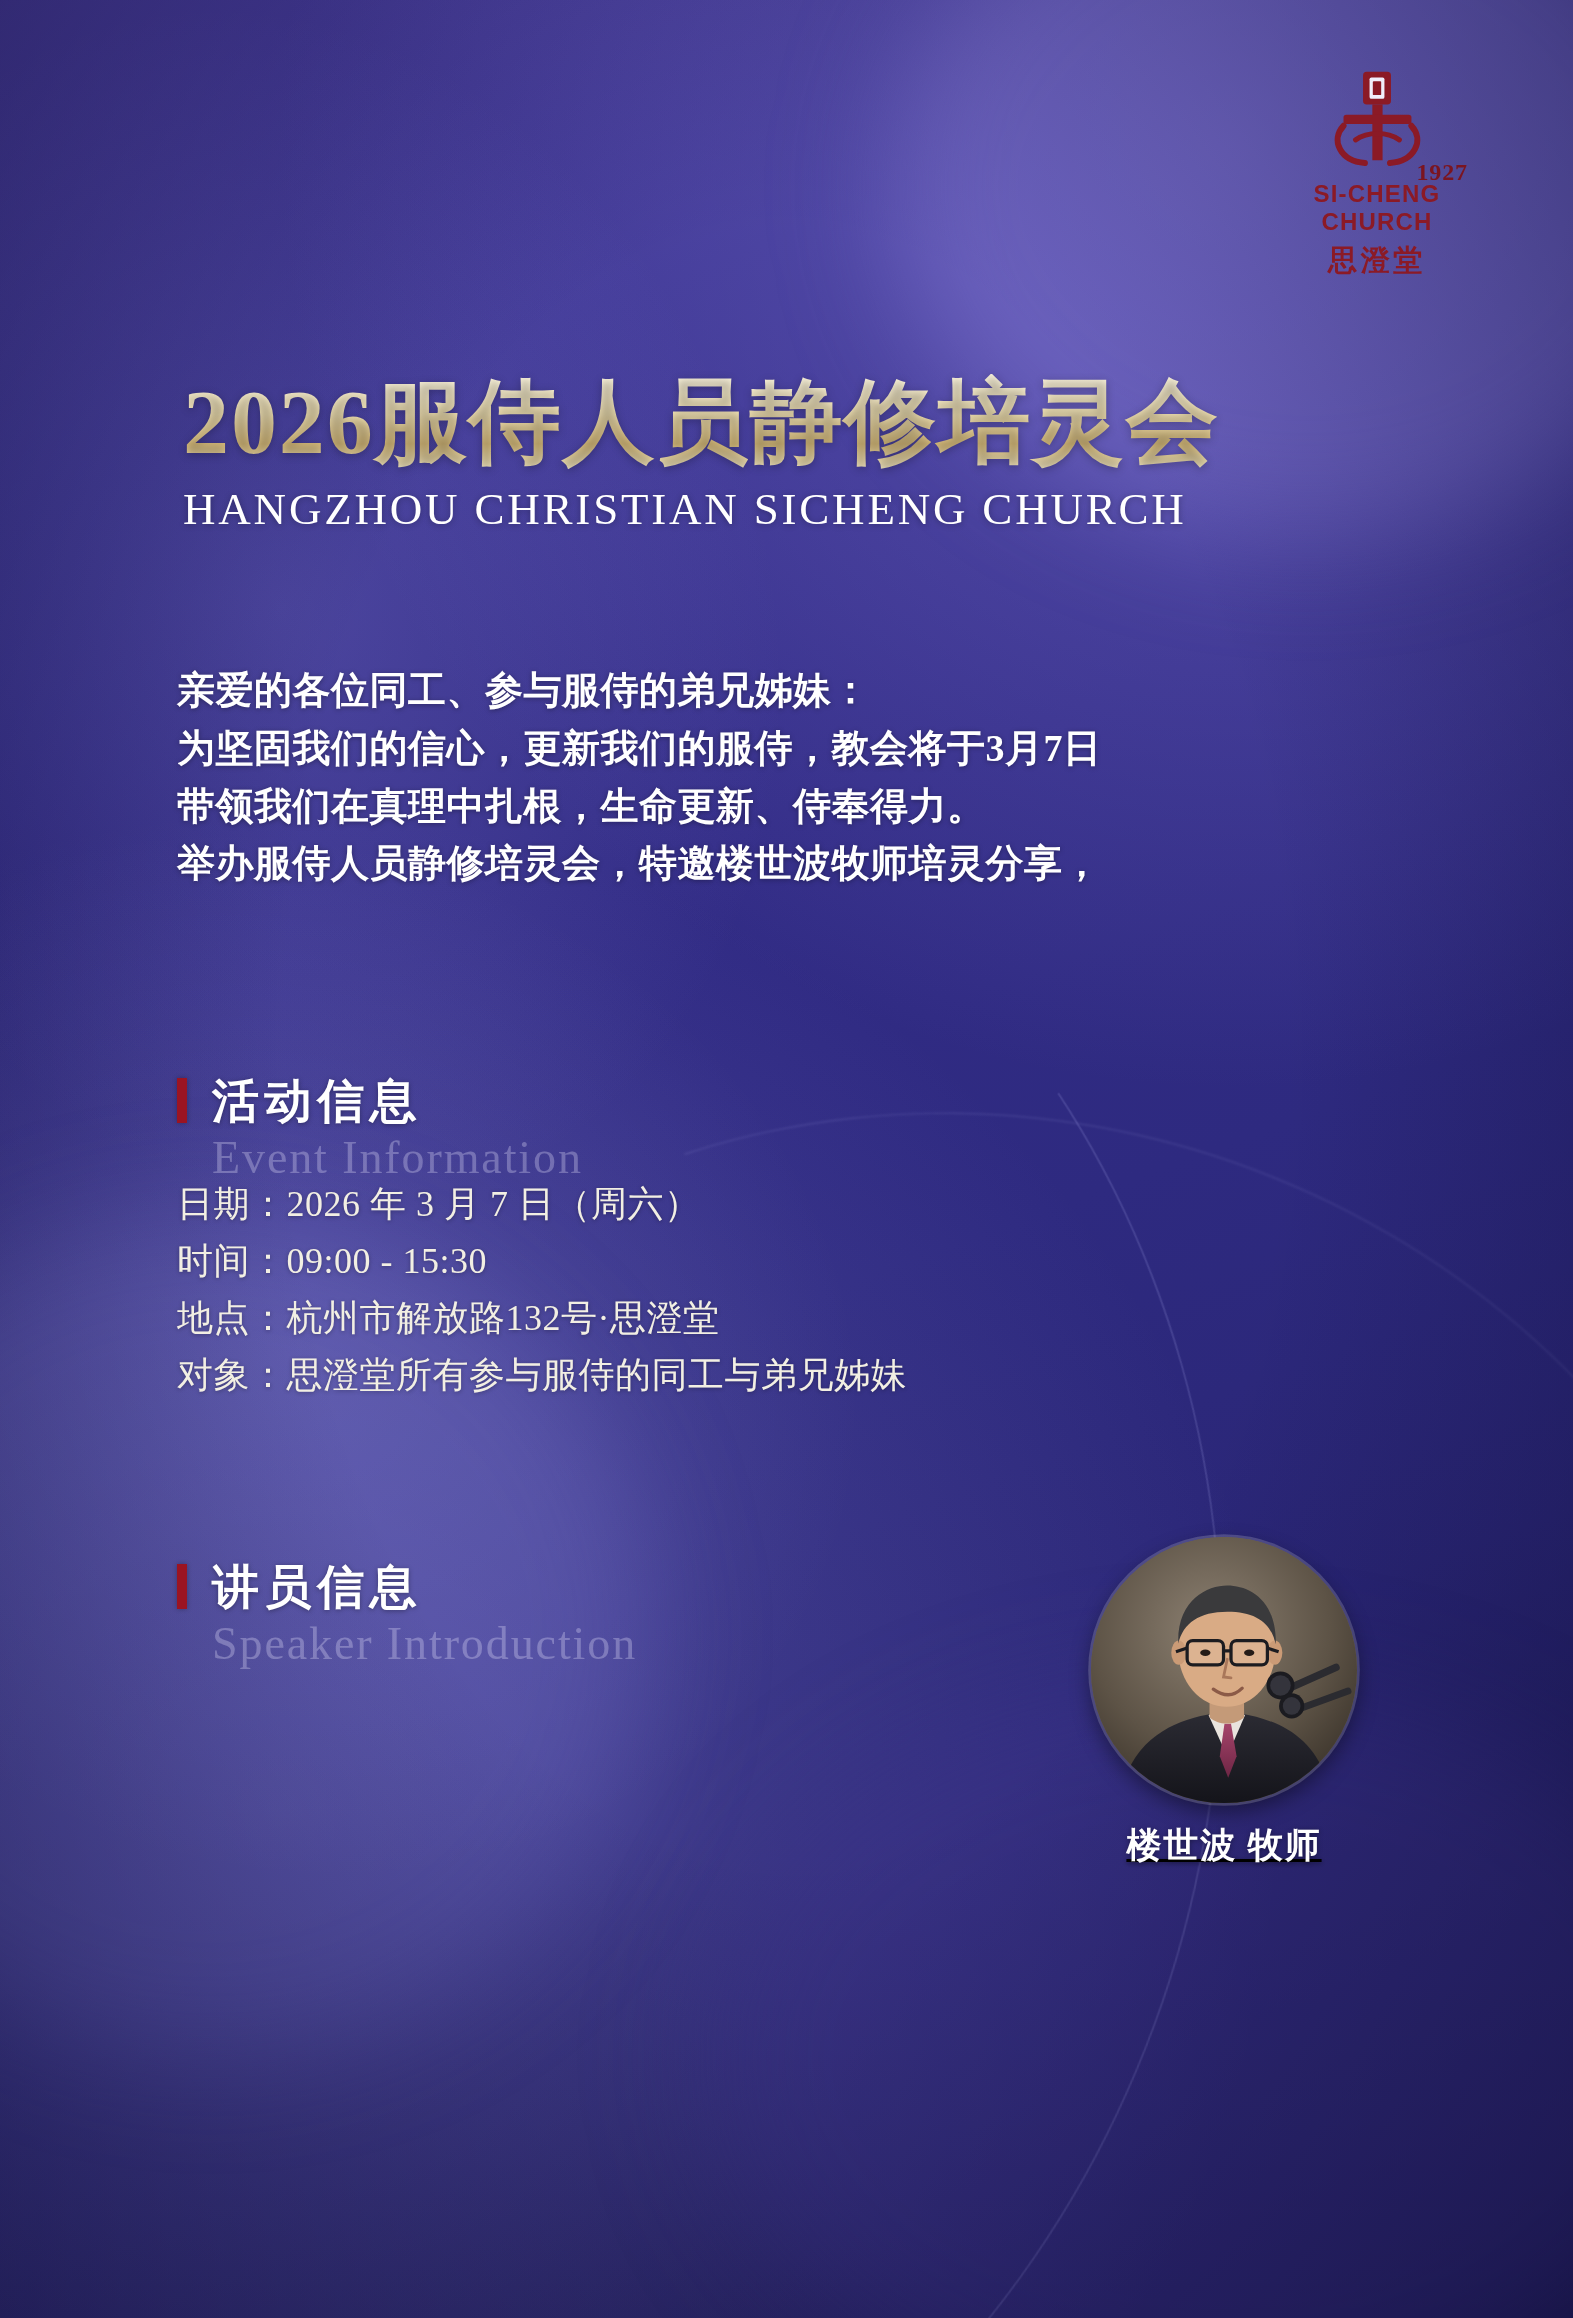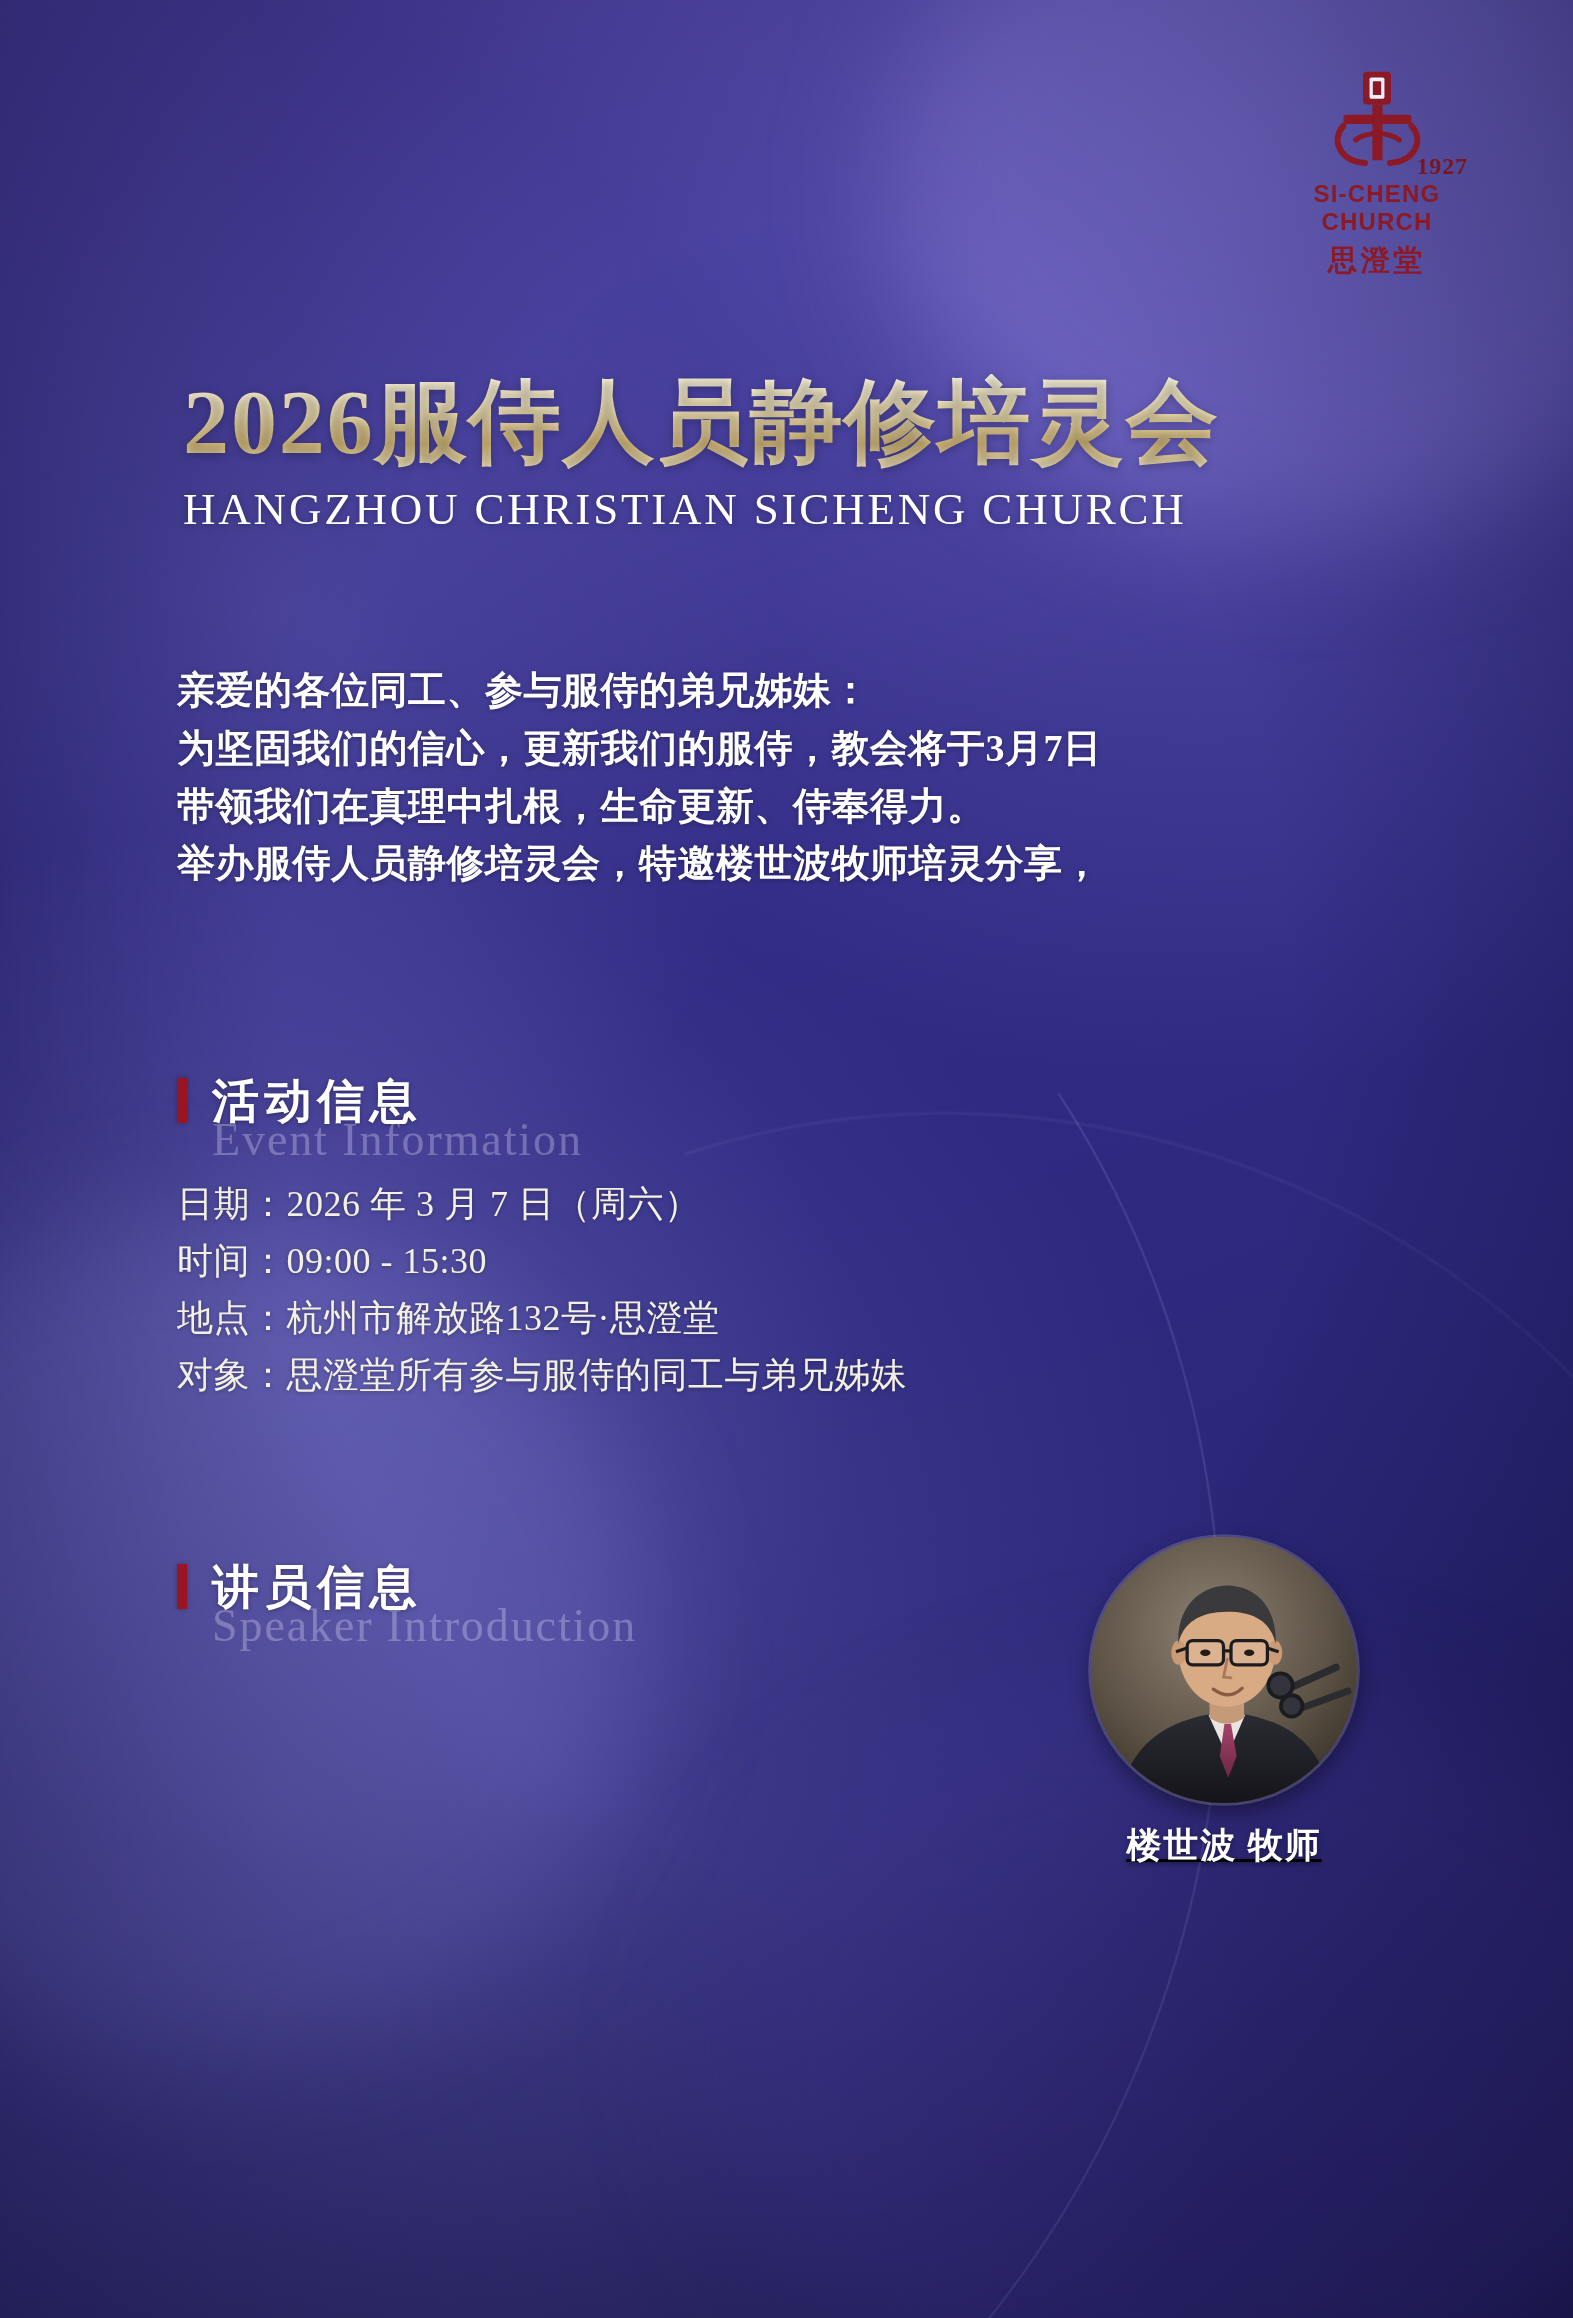--- a/index.html
+++ b/index.html
@@ -54,21 +54,21 @@
 
   
   .logo{
     position:absolute;right:79px;top:70px;width:234px;text-align:center;
   }
   .logo-cross{
     width:100%;height:107px;position:relative;
   }
   .logo-cross svg{display:block;margin:0 auto;}
   .logo-year{
-    position:absolute;right:26px;top:83px;
+    position:absolute;right:26px;top:89px;
     font-family:"Liberation Serif", serif;
     font-size:24px;color:#7b1520;letter-spacing:0.9px;font-weight:700;
   }
   .logo-en{
     font-family:"Liberation Sans", sans-serif;
     font-size:24px;letter-spacing:1.2px;color:#8b1a26;font-weight:700;margin-top:2.8px;
   }
   .logo-cn{
     font-family:"Liberation Serif", serif;
     font-size:29px;letter-spacing:3.7px;color:#8b1a26;font-weight:700;margin-top:5.6px;
@@ -109,21 +109,21 @@
     position:absolute;left:0;top:8.4px;width:10.3px;height:45px;background:#9b1422;
     box-shadow:0 0 5.6px rgba(0,0,0,0.3);
   }
   .sec-cn{
     position:absolute;left:35px;top:0;
     font-family:"Liberation Serif", serif;
     font-size:47px;font-weight:700;color:#ffffff;letter-spacing:5.6px;
     text-shadow:0 1.4px 5.6px rgba(0,0,0,0.35);
   }
   .sec-en{
-    position:absolute;left:35px;top:43px;
+    position:absolute;left:35px;top:61px;
     font-family:"Liberation Serif", serif;
     font-size:46px;letter-spacing:1.9px;
     color:rgba(236,232,255,0.30);
     white-space:nowrap;
   }
 
   
   .info-list{
     margin-top:8.4px;
     font-family:"Liberation Serif", serif;

